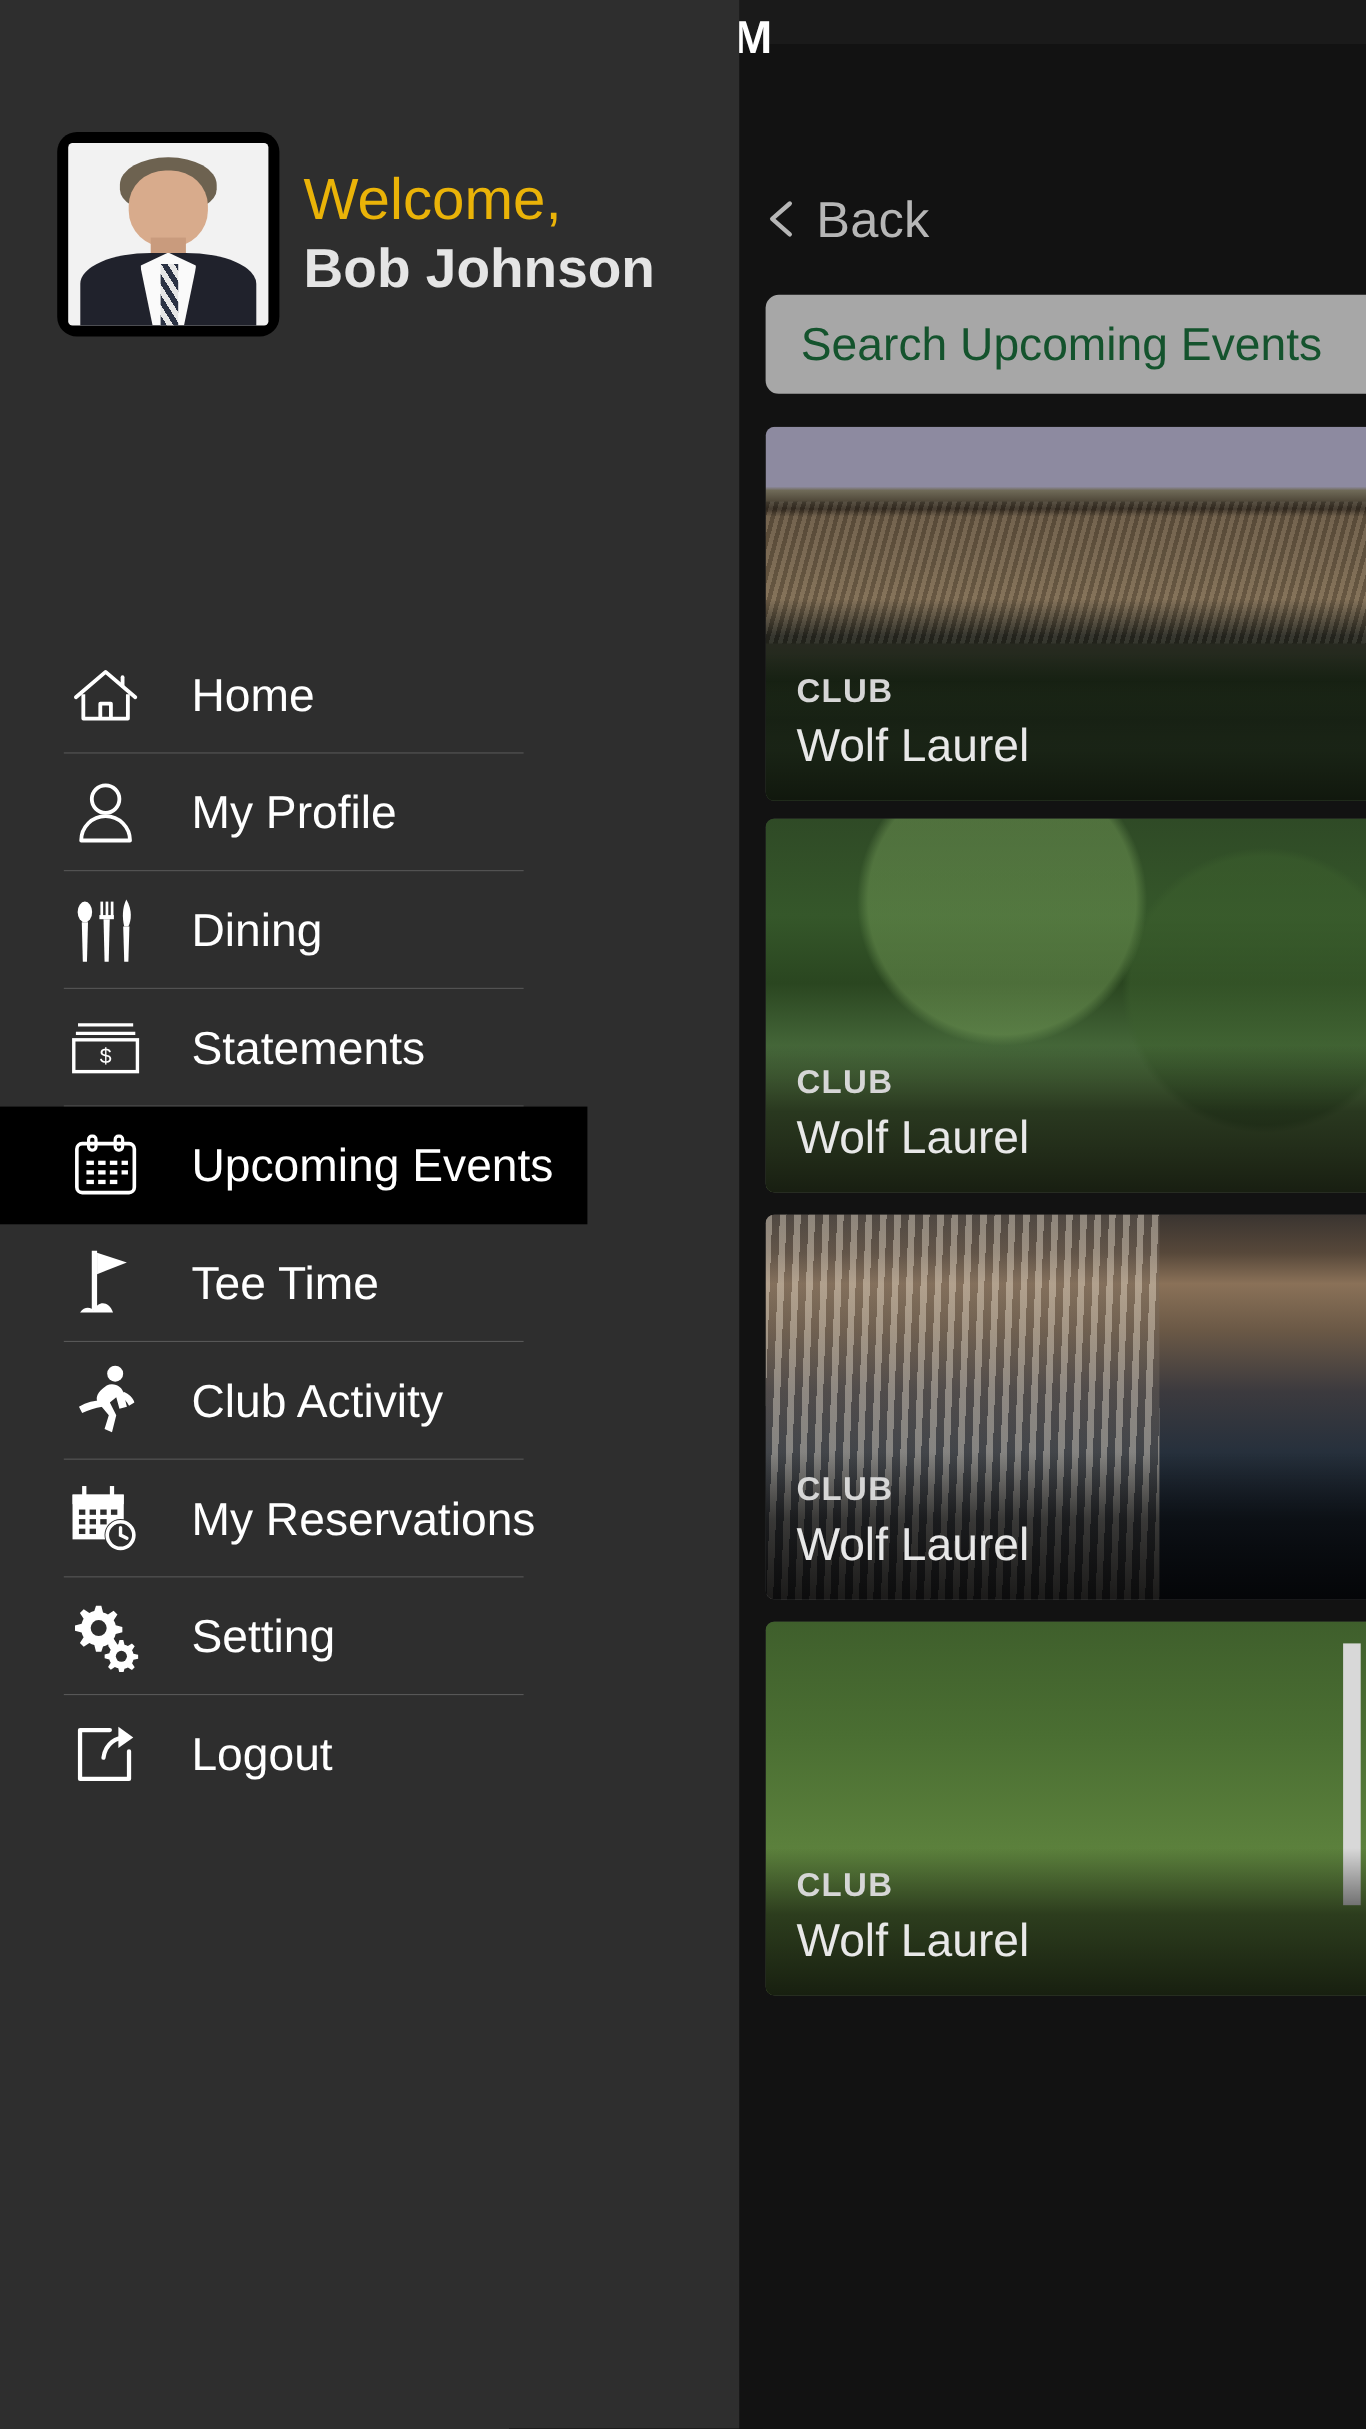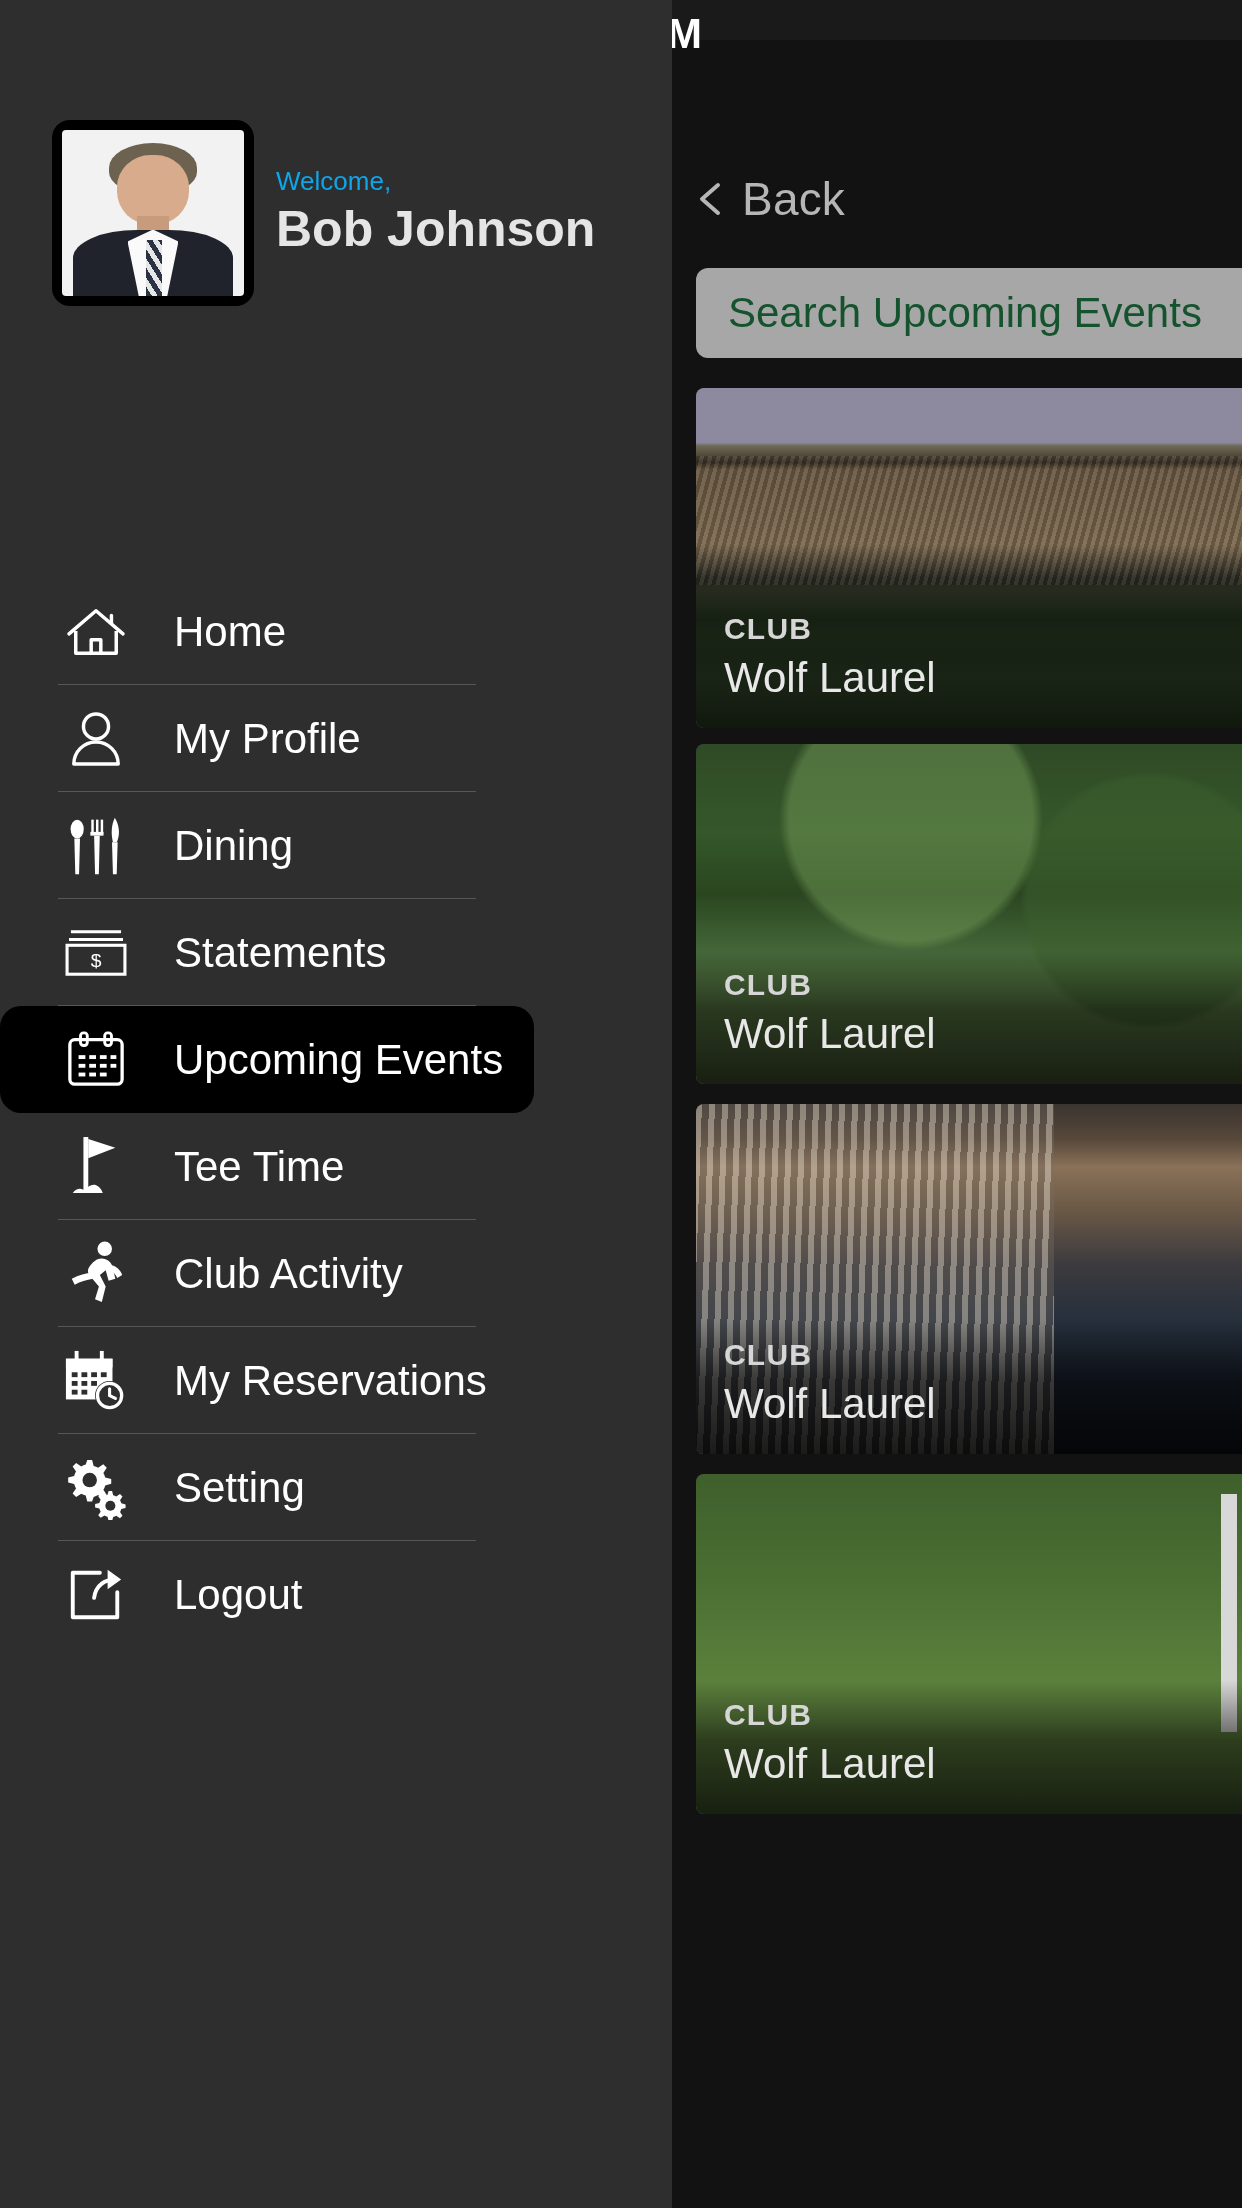--- a/index.html
+++ b/index.html
@@ -230,22 +230,22 @@
   }
   #avatar-photo .tie {
     position: absolute; left: 46%; top: 66%;
     width: 9%; height: 34%;
     background: repeating-linear-gradient(58deg, #2b3244 0 5px, #e6e6e6 5px 10px);
   }
   #welcome-block {
     margin-left: 22px;
   }
   #welcome-line {
-    font-size: 26px;
-    color: #0ea5e9;
+    font-size: 53px;
+    color: #eab308;
     font-weight: 400;
     line-height: 1.15;
   }
   #user-name {
     font-size: 50px;
     color: #e5e5e5;
     font-weight: 700;
     line-height: 1.2;
     margin-top: 2px;
   }
@@ -257,21 +257,20 @@
     width: 534px;
   }
   .menu-item {
     position: relative;
     height: 107px;
     display: flex;
     align-items: center;
   }
   .menu-item.active {
     background: #000000;
-    border-radius: 21px;
   }
   .menu-divider {
     position: absolute;
     left: 58px; right: 58px;
     bottom: 0; height: 1px;
     background: #575757;
   }
   .menu-icon {
     flex: none;
     width: 76px;

